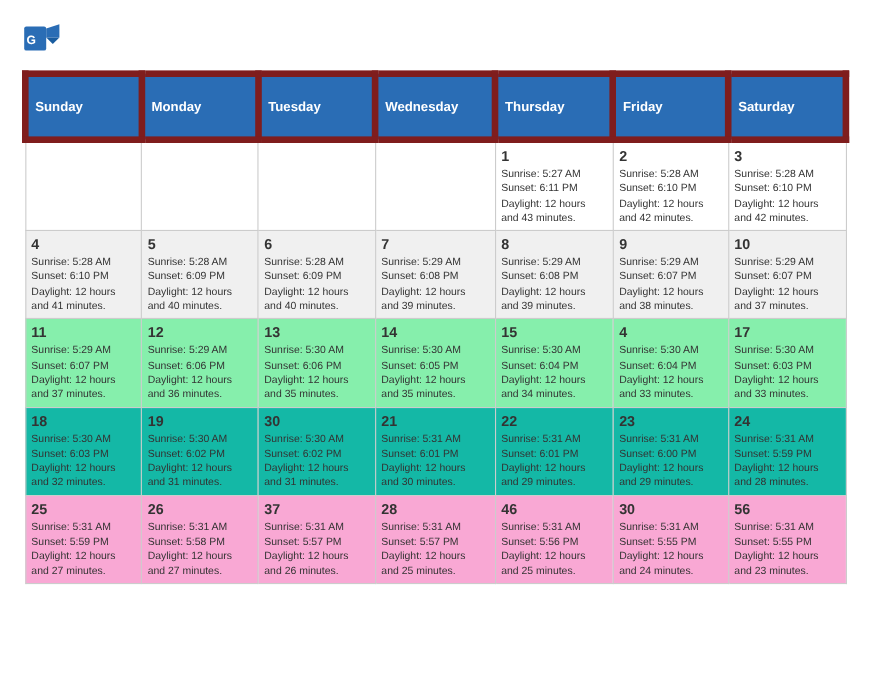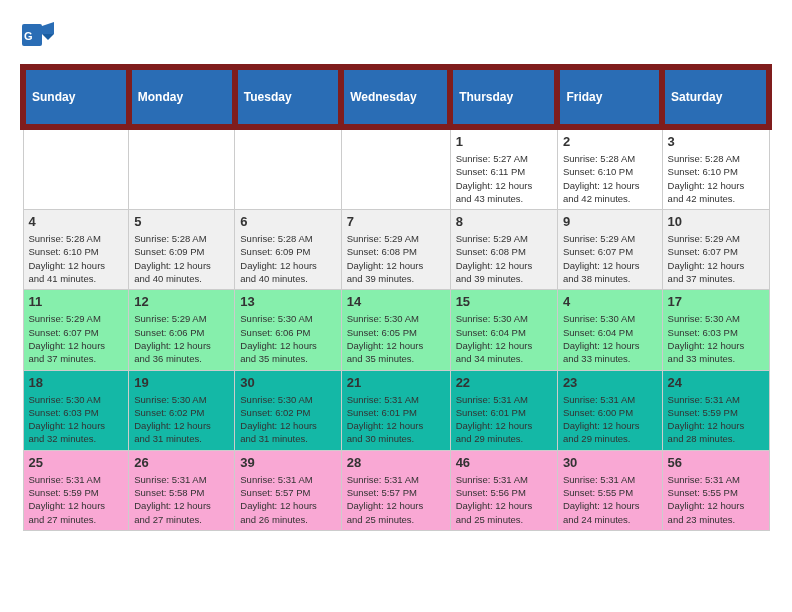--- a/index.html
+++ b/index.html
@@ -268,21 +268,21 @@
 and 27 minutes.</div>
           </td>
           <td>
             <div class="day-num">26</div>
             <div class="day-info" style="white-space: pre-line;">Sunrise: 5:31 AM
 Sunset: 5:58 PM
 Daylight: 12 hours
 and 27 minutes.</div>
           </td>
           <td>
-            <div class="day-num">39</div>
+            <div class="day-num">37</div>
             <div class="day-info" style="white-space: pre-line;">Sunrise: 5:31 AM
 Sunset: 5:57 PM
 Daylight: 12 hours
 and 26 minutes.</div>
           </td>
           <td>
             <div class="day-num">28</div>
             <div class="day-info" style="white-space: pre-line;">Sunrise: 5:31 AM
 Sunset: 5:57 PM
 Daylight: 12 hours

